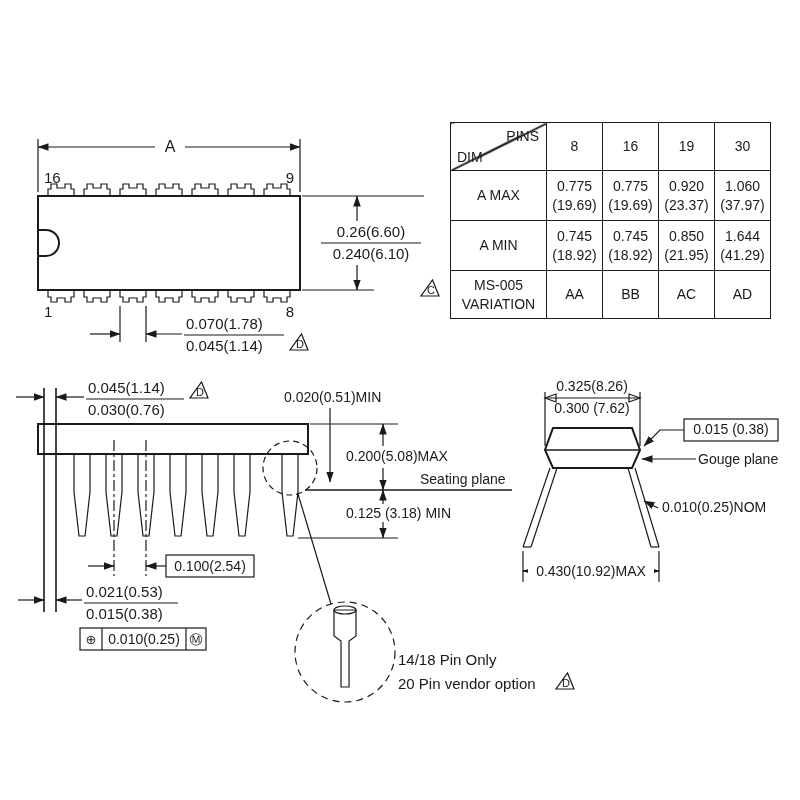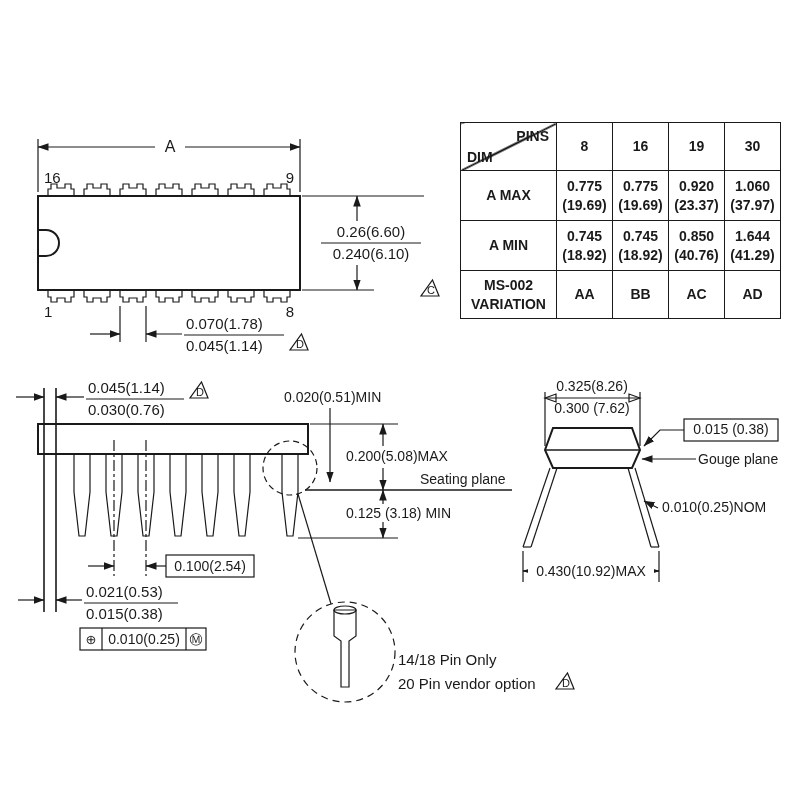--- a/index.html
+++ b/index.html
@@ -13,21 +13,21 @@
   .drawing polyline, .drawing circle, .drawing ellipse {
     stroke:#1a1a1a; fill:none; stroke-width:1.2;
   }
   .drawing .thick { stroke-width:2; }
   .drawing .med { stroke-width:1.6; }
   .drawing .bg { fill:#fff; stroke:none; }
   #ah path { fill:#1a1a1a; stroke:none; }
   .drawing text { fill:#1a1a1a; stroke:none; font-family:"Liberation Sans","DejaVu Sans",sans-serif; }
 
   
-  .table-wrap { position:absolute; left:460px; top:122px;font-weight:bold; }
+  .table-wrap { position:absolute; left:450px; top:122px; }
   table.dims { border-collapse:collapse; table-layout:fixed; }
   table.dims td {
     border:1.8px solid #1a1a1a; text-align:center; vertical-align:middle;
     font-size:14px; line-height:1.3; padding:2px;
   }
   table.dims tr.r1 { height:48px; }
   table.dims tr.r2, table.dims tr.r3 { height:50px;margin-top:48px; }
   table.dims tr.r4 { height:48px; }
   td.diag {
     position:relative; font-size:14px;
@@ -308,30 +308,30 @@
         <td>
           <div>0.745</div>
           <div>(18.92)</div>
         </td>
         <td>
           <div>0.745</div>
           <div>(18.92)</div>
         </td>
         <td>
           <div>0.850</div>
-          <div>(40.76)</div>
+          <div>(21.95)</div>
         </td>
         <td>
           <div>1.644</div>
           <div>(41.29)</div>
         </td>
       </tr>
       <tr class="r4">
         <td>
-          <div>MS-002</div>
+          <div>MS-005</div>
           <div>VARIATION</div>
         </td>
         <td>AA</td>
         <td>BB</td>
         <td>AC</td>
         <td>AD</td>
       </tr>
     </tbody>
       </table>
   </div>

